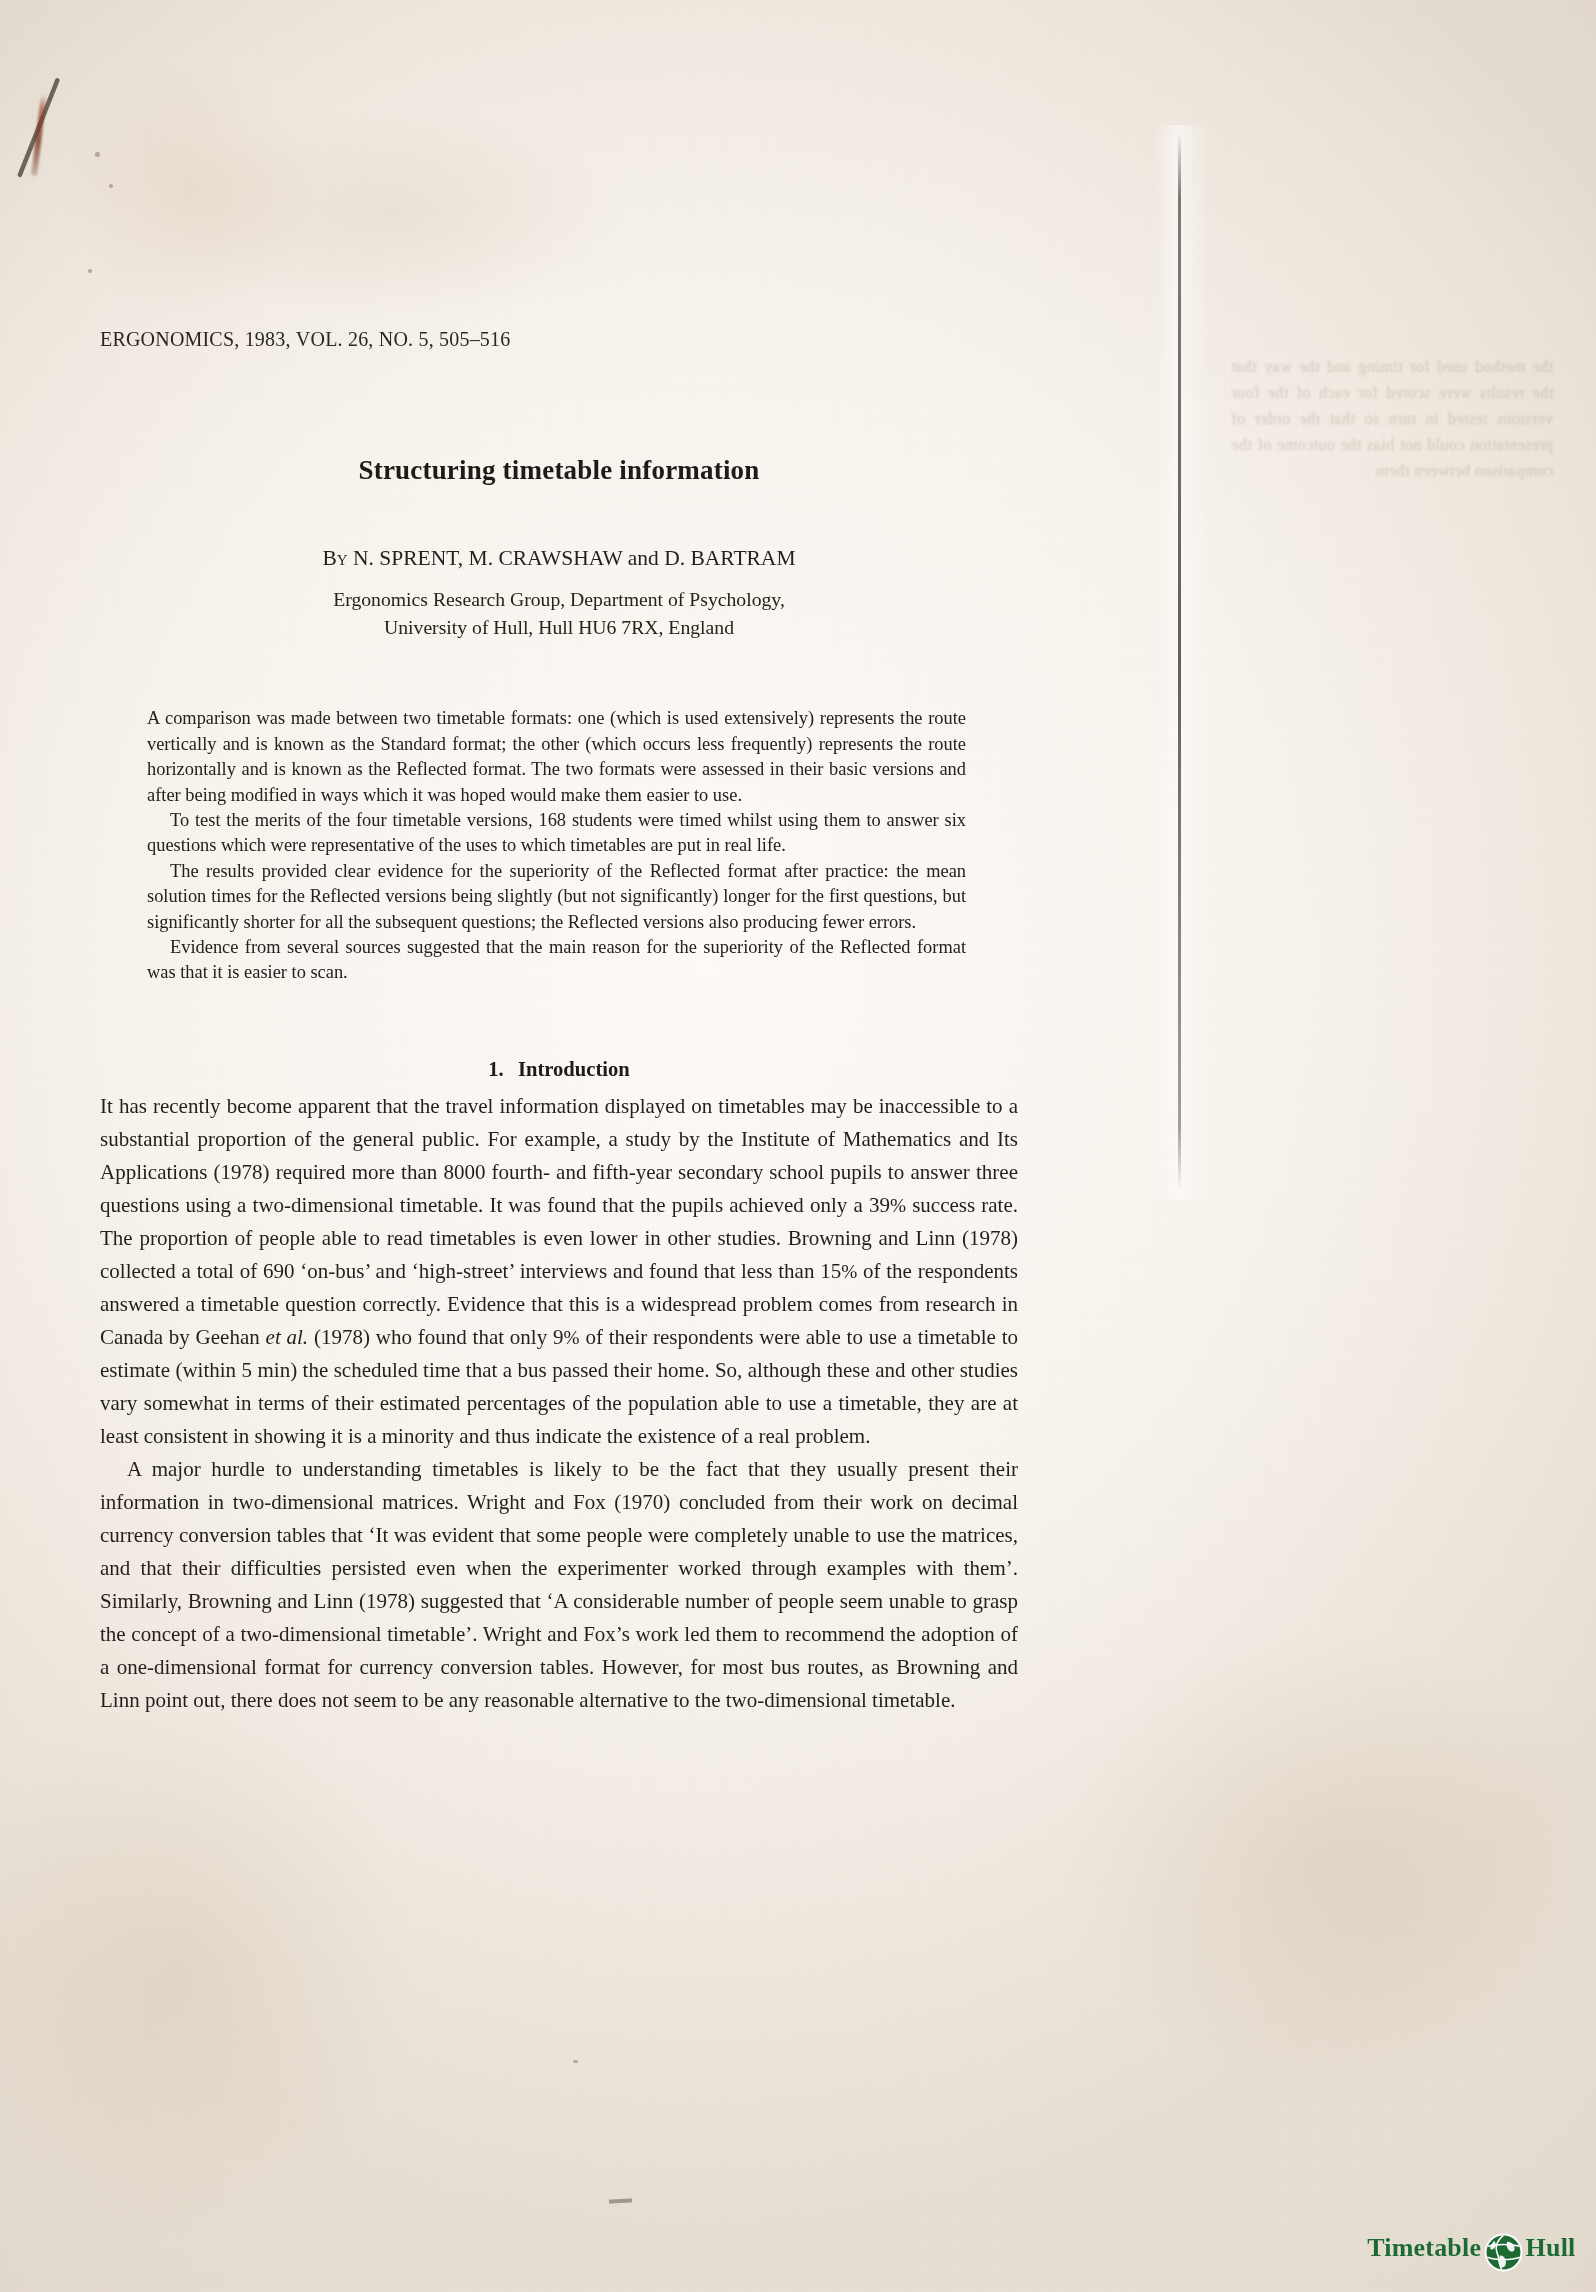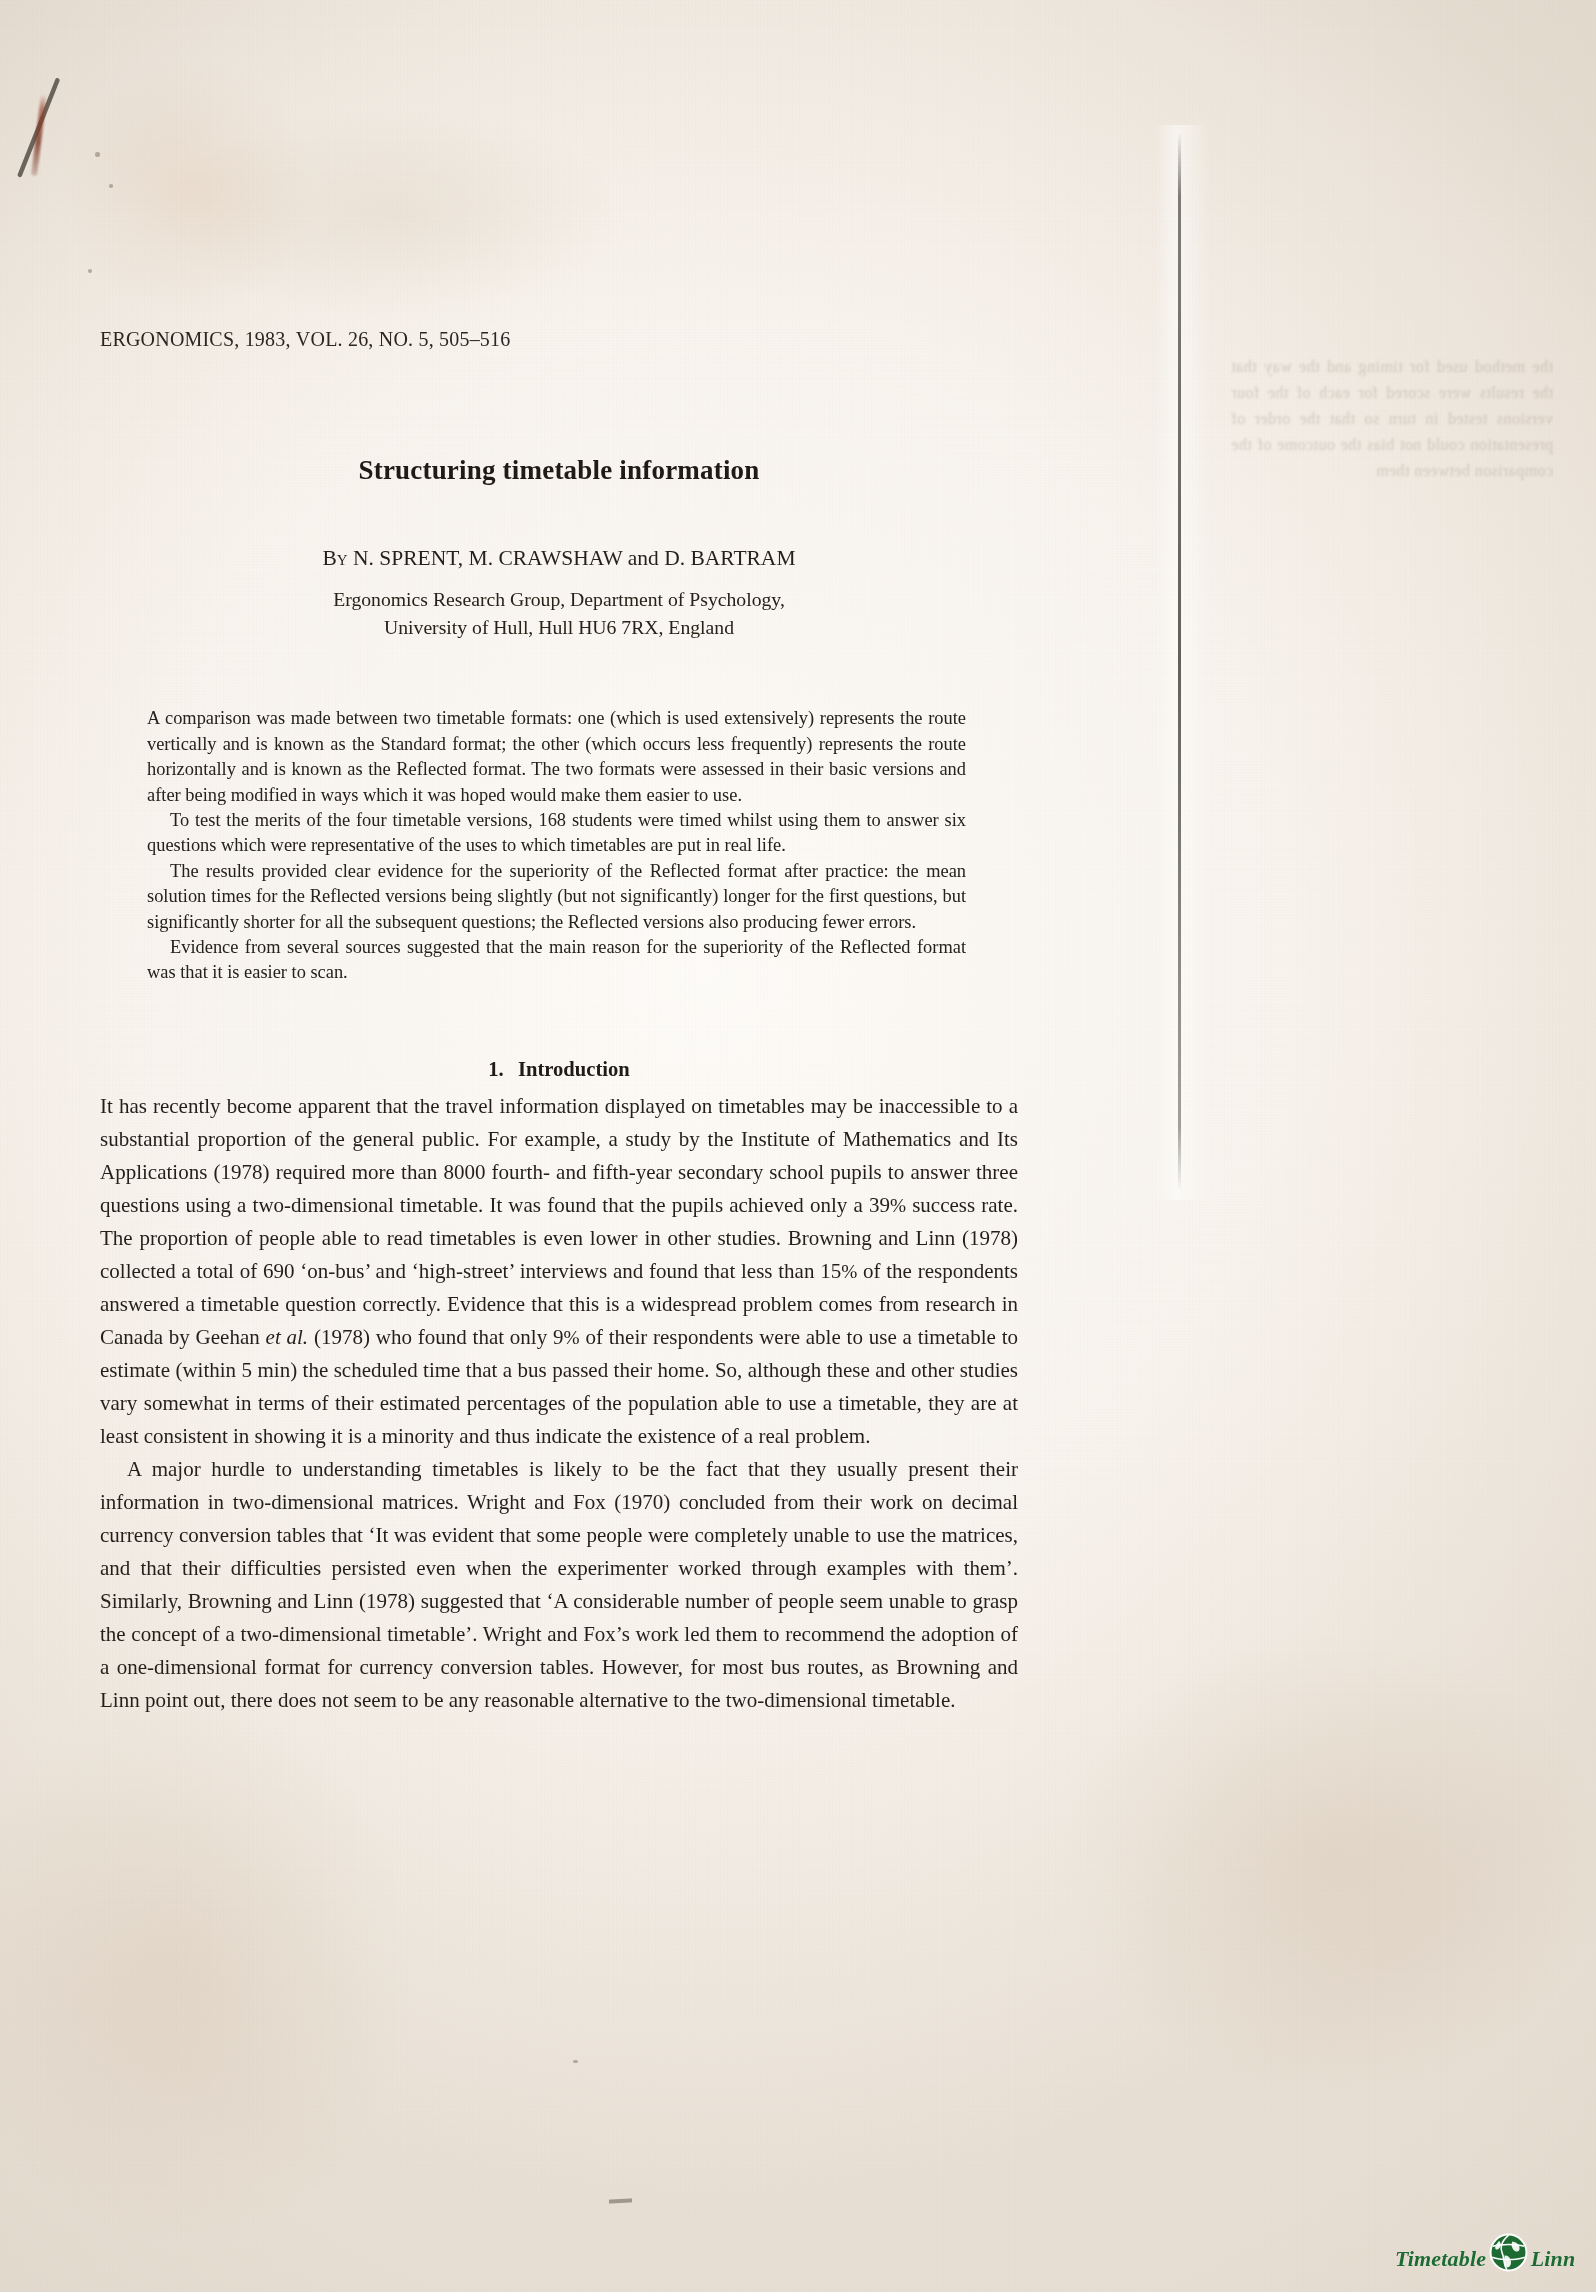--- a/index.html
+++ b/index.html
@@ -145,27 +145,26 @@
   }
   .body p{margin:0;text-indent:0;}
   .body p + p{margin-top:0;text-indent:27px;}
   .body i{font-style:italic;}
 
   .pct{position:relative;font-size:.92em;}
 
   
   .watermark{
     position:absolute;right:21.5px;bottom:21.5px;
-    display:flex;align-items:flex-end;gap:1.8px;
+    display:flex;align-items:flex-start;gap:1.8px;
     color:#1d6b33;
     font-family:"Liberation Serif", serif;
-    font-size:22px;font-weight:bold;
+    font-size:26px;font-weight:bold;
     letter-spacing:0.2px;
     text-shadow:0 0 0.9px rgba(255,255,255,.6);
-    font-style:italic;
   }
   .globe{width:39px;height:39px;display:block;margin:0 0.9px;}
 
   
   .botmark{
     position:absolute;left:609px;top:2199px;width:23px;height:3.6px;
     background:rgba(90,80,68,.5);transform:rotate(-3deg);filter:blur(0.4px);
   }
 </style>
 </head>
@@ -236,17 +235,17 @@
     <svg class="globe" viewBox="0 0 100 100">
       <circle cx="50" cy="50" r="46" fill="#1d6b33"></circle>
       <circle cx="50" cy="50" r="46" fill="none" stroke="#ffffff" stroke-width="5"></circle>
       <path d="M50 6 C30 22 28 40 34 52 C40 64 36 80 46 94" fill="none" stroke="#ffffff" stroke-width="4"></path>
       <path d="M10 34 C30 28 70 28 90 34" fill="none" stroke="#ffffff" stroke-width="4"></path>
       <path d="M8 62 C30 70 70 70 92 62" fill="none" stroke="#ffffff" stroke-width="4"></path>
       <path d="M26 20 C34 30 30 38 22 42 C16 45 14 36 18 30 Z" fill="#ffffff" opacity="0.92"></path>
       <path d="M60 22 C72 24 80 32 78 42 C76 50 66 48 62 42 C58 36 56 28 60 22 Z" fill="#ffffff" opacity="0.92"></path>
       <path d="M40 58 C48 56 54 62 56 72 C58 82 52 90 46 88 C40 86 38 74 40 58 Z" fill="#ffffff" opacity="0.92"></path>
     </svg>
-    <span>Linn</span>
+    <span>Hull</span>
   </div>
 
 </div>
 
 
 </body></html>

